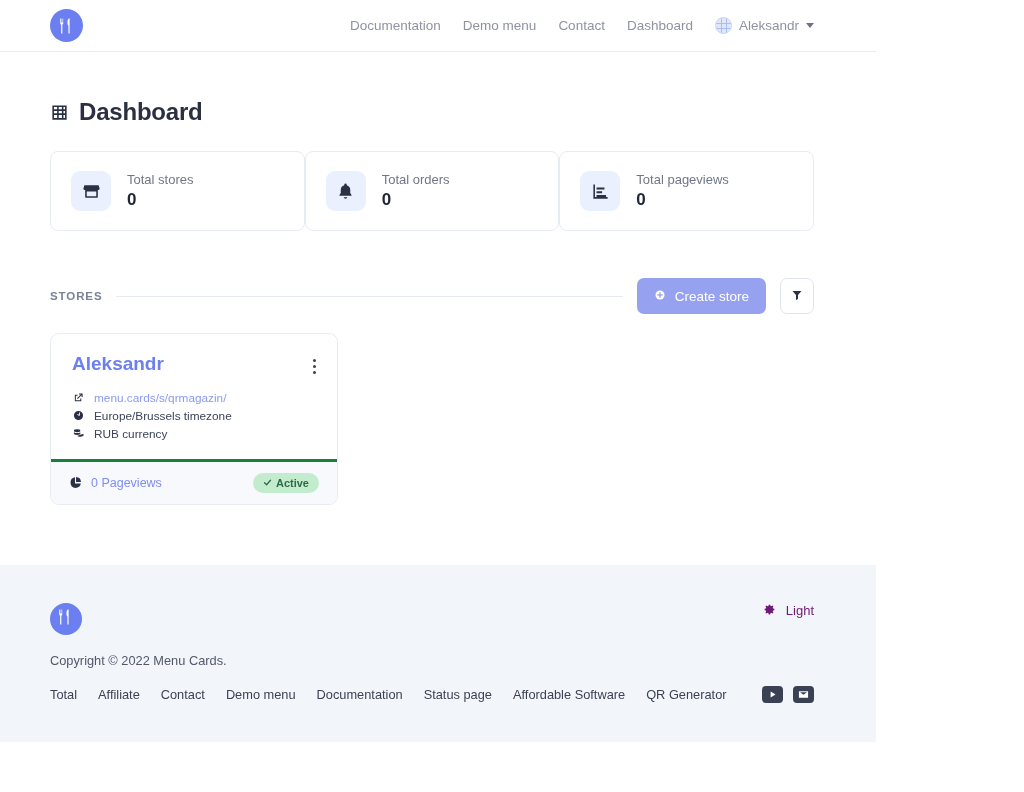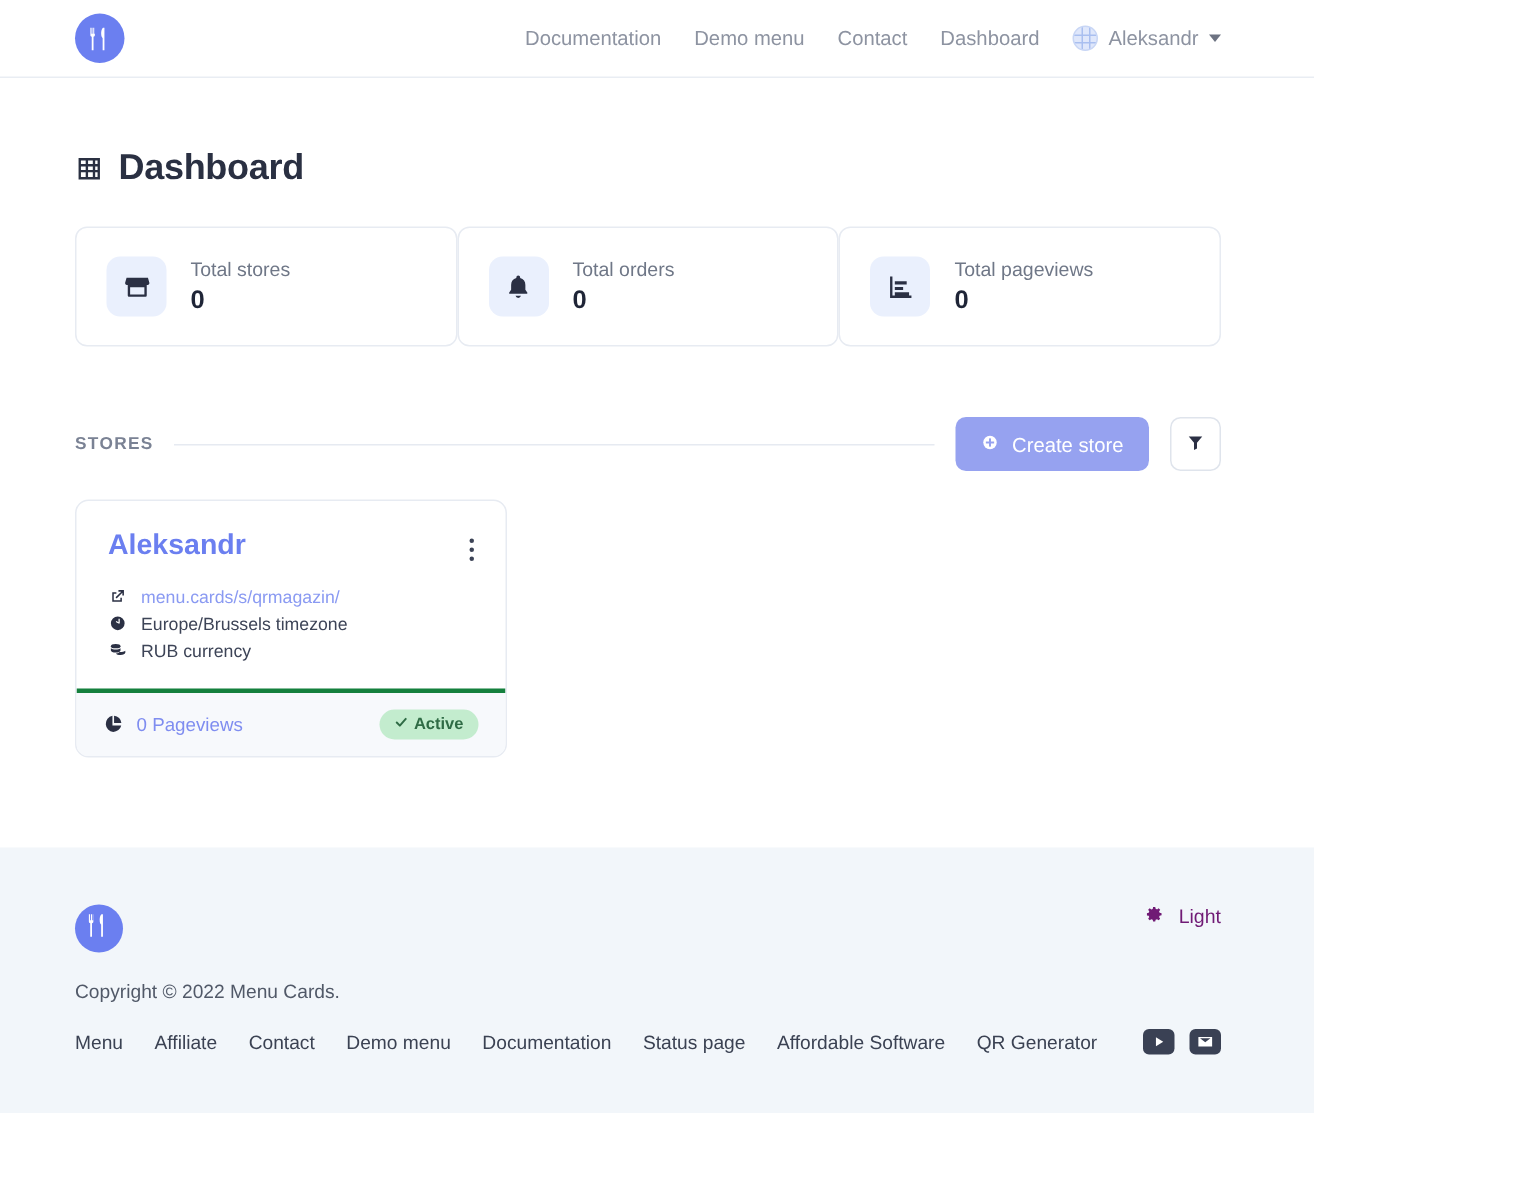--- a/index.html
+++ b/index.html
@@ -342,21 +342,21 @@
           </svg>
         </span>
         <span>Light</span>
       </div>
     </div>
 
     <div class="copyright">Copyright © 2022 Menu Cards.</div>
 
     <div class="footer-row2">
       <div class="flinks">
-        <a class="flink" href="#">Menu</a>
+        <a class="flink" href="#">Total</a>
         <a class="flink" href="#">Affiliate</a>
         <a class="flink" href="#">Contact</a>
         <a class="flink" href="#">Demo menu</a>
         <a class="flink" href="#">Documentation</a>
         <a class="flink" href="#">Status page</a>
         <a class="flink" href="#">Affordable Software</a>
         <a class="flink" href="#">QR Generator</a>
       </div>
       <div class="socials">
         <a class="social" href="#">

